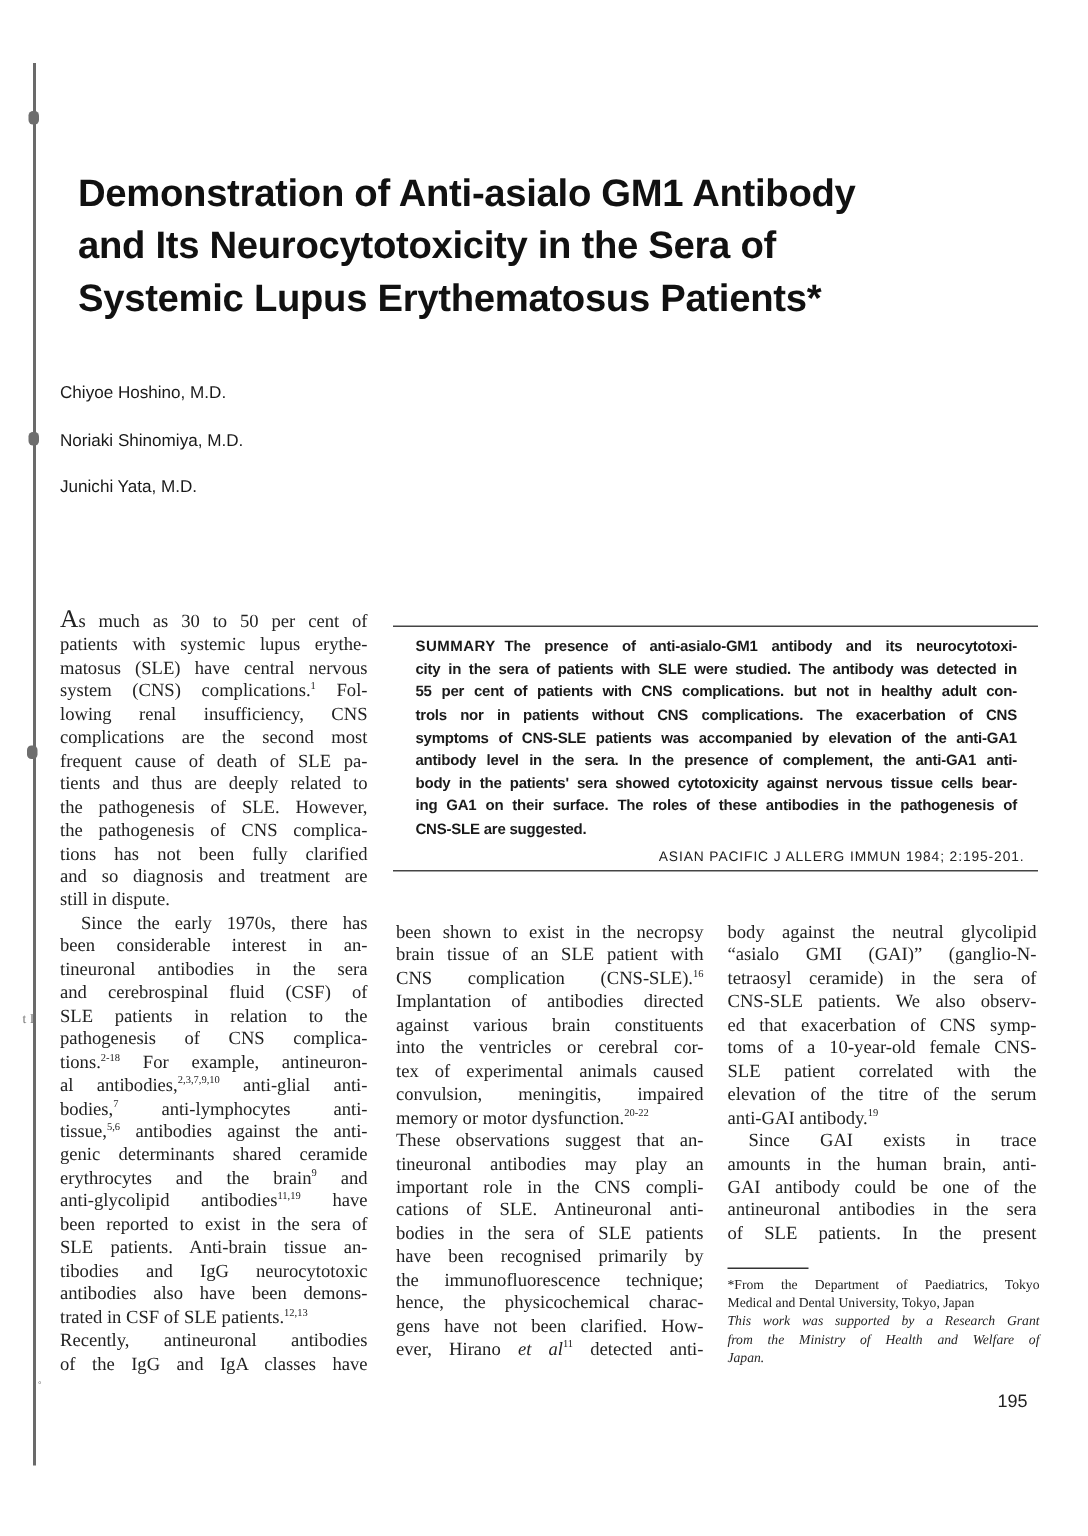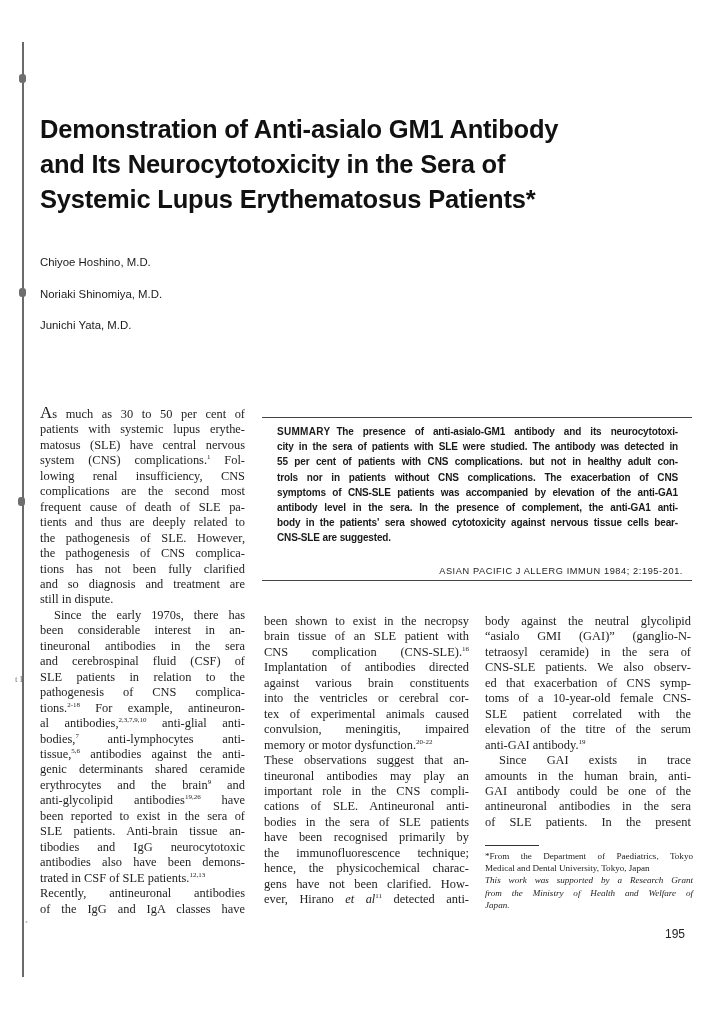--- a/index.html
+++ b/index.html
@@ -11,21 +11,21 @@
   .binding-line {
     position: absolute; left: 22px; top: 42px; width: 2px; height: 935px;
     background: #6a6a6a;
   }
   .binding-mark {
     position: absolute; width: 7px; height: 9px; background: #6e6e6e; border-radius: 3px;
   }
   .margin-smudge { position: absolute; font-size: 9px; color: #777; font-family: Liberation Serif, serif; margin-top: 11px; }
 
   .title {
-    position: absolute; left: 40px; top: 112px; width: 660px;
+    position: absolute; left: 52px; top: 112px; width: 660px;
     font-family: "Liberation Sans", "DejaVu Sans", sans-serif;
     font-weight: bold; font-size: 25.5px; line-height: 35px; color: #111;
     letter-spacing: -0.2px;
   }
   .title div { white-space: nowrap; }
   .authors {
     position: absolute; left: 40px; top: 239px;
     font-family: "Liberation Sans", "DejaVu Sans", sans-serif;
     font-size: 11.4px; line-height: 15.5px; color: #1a1a1a;
   }
@@ -97,20 +97,21 @@
 
 <div class="summary-rule-top"></div>
 <div class="summary" id="summary">
     <span class="ln"><span class="kw">SUMMARY</span><span>The presence of anti-asialo-GM1 antibody and its neurocytotoxi-</span></span>
     <span class="ln"><span>city in the sera of patients with SLE were studied.  The antibody was detected in</span></span>
     <span class="ln"><span>55 per cent of patients with CNS complications. but not in healthy adult con-</span></span>
     <span class="ln"><span>trols nor in patients without CNS complications.  The exacerbation of CNS</span></span>
     <span class="ln"><span>symptoms of CNS-SLE patients was accompanied by elevation of the anti-GA1</span></span>
     <span class="ln"><span>antibody level in the sera.  In the presence of complement, the anti-GA1 anti-</span></span>
     <span class="ln"><span>body in the patients' sera showed cytotoxicity against nervous tissue cells bear-</span></span>
+    <span class="ln"><span>ing GA1 on their surface.  The roles of these antibodies in the pathogenesis of</span></span>
     <span class="ln last"><span>CNS-SLE are suggested.</span></span>
   </div>
 <div class="citation">ASIAN PACIFIC J ALLERG IMMUN 1984; 2:195-201.</div>
 <div class="summary-rule-bottom"></div>
 
 <div class="col col-left" id="col-left">
     <span class="ln"><span class="dropcap">A</span>s much as 30 to 50 per cent of</span>
     <span class="ln">patients with systemic lupus erythe-</span>
     <span class="ln">matosus (SLE) have central nervous</span>
     <span class="ln">system (CNS) complications.<sup>1</sup> Fol-</span>
@@ -128,21 +129,21 @@
     <span class="ln">tineuronal antibodies in the sera</span>
     <span class="ln">and cerebrospinal fluid (CSF) of</span>
     <span class="ln">SLE patients in relation to the</span>
     <span class="ln">pathogenesis of CNS complica-</span>
     <span class="ln">tions.<sup>2-18</sup> For example, antineuron-</span>
     <span class="ln">al antibodies,<sup>2,3,7,9,10</sup> anti-glial anti-</span>
     <span class="ln">bodies,<sup>7</sup> anti-lymphocytes anti-</span>
     <span class="ln">tissue,<sup>5,6</sup> antibodies against the anti-</span>
     <span class="ln">genic determinants shared ceramide</span>
     <span class="ln">erythrocytes and the brain<sup>9</sup> and</span>
-    <span class="ln">anti-glycolipid antibodies<sup>19,26</sup> have</span>
+    <span class="ln">anti-glycolipid antibodies<sup>11,19</sup> have</span>
     <span class="ln">been reported to exist in the sera of</span>
     <span class="ln">SLE patients. Anti-brain tissue an-</span>
     <span class="ln">tibodies and IgG neurocytotoxic</span>
     <span class="ln">antibodies also have been demons-</span>
     <span class="ln last">trated in CSF of SLE patients.<sup>12,13</sup></span>
     <span class="ln">Recently, antineuronal antibodies</span>
     <span class="ln">of the IgG and IgA classes have</span>
   </div>
 <div class="col col-mid" id="col-mid">
     <span class="ln">been shown to exist in the necropsy</span>

